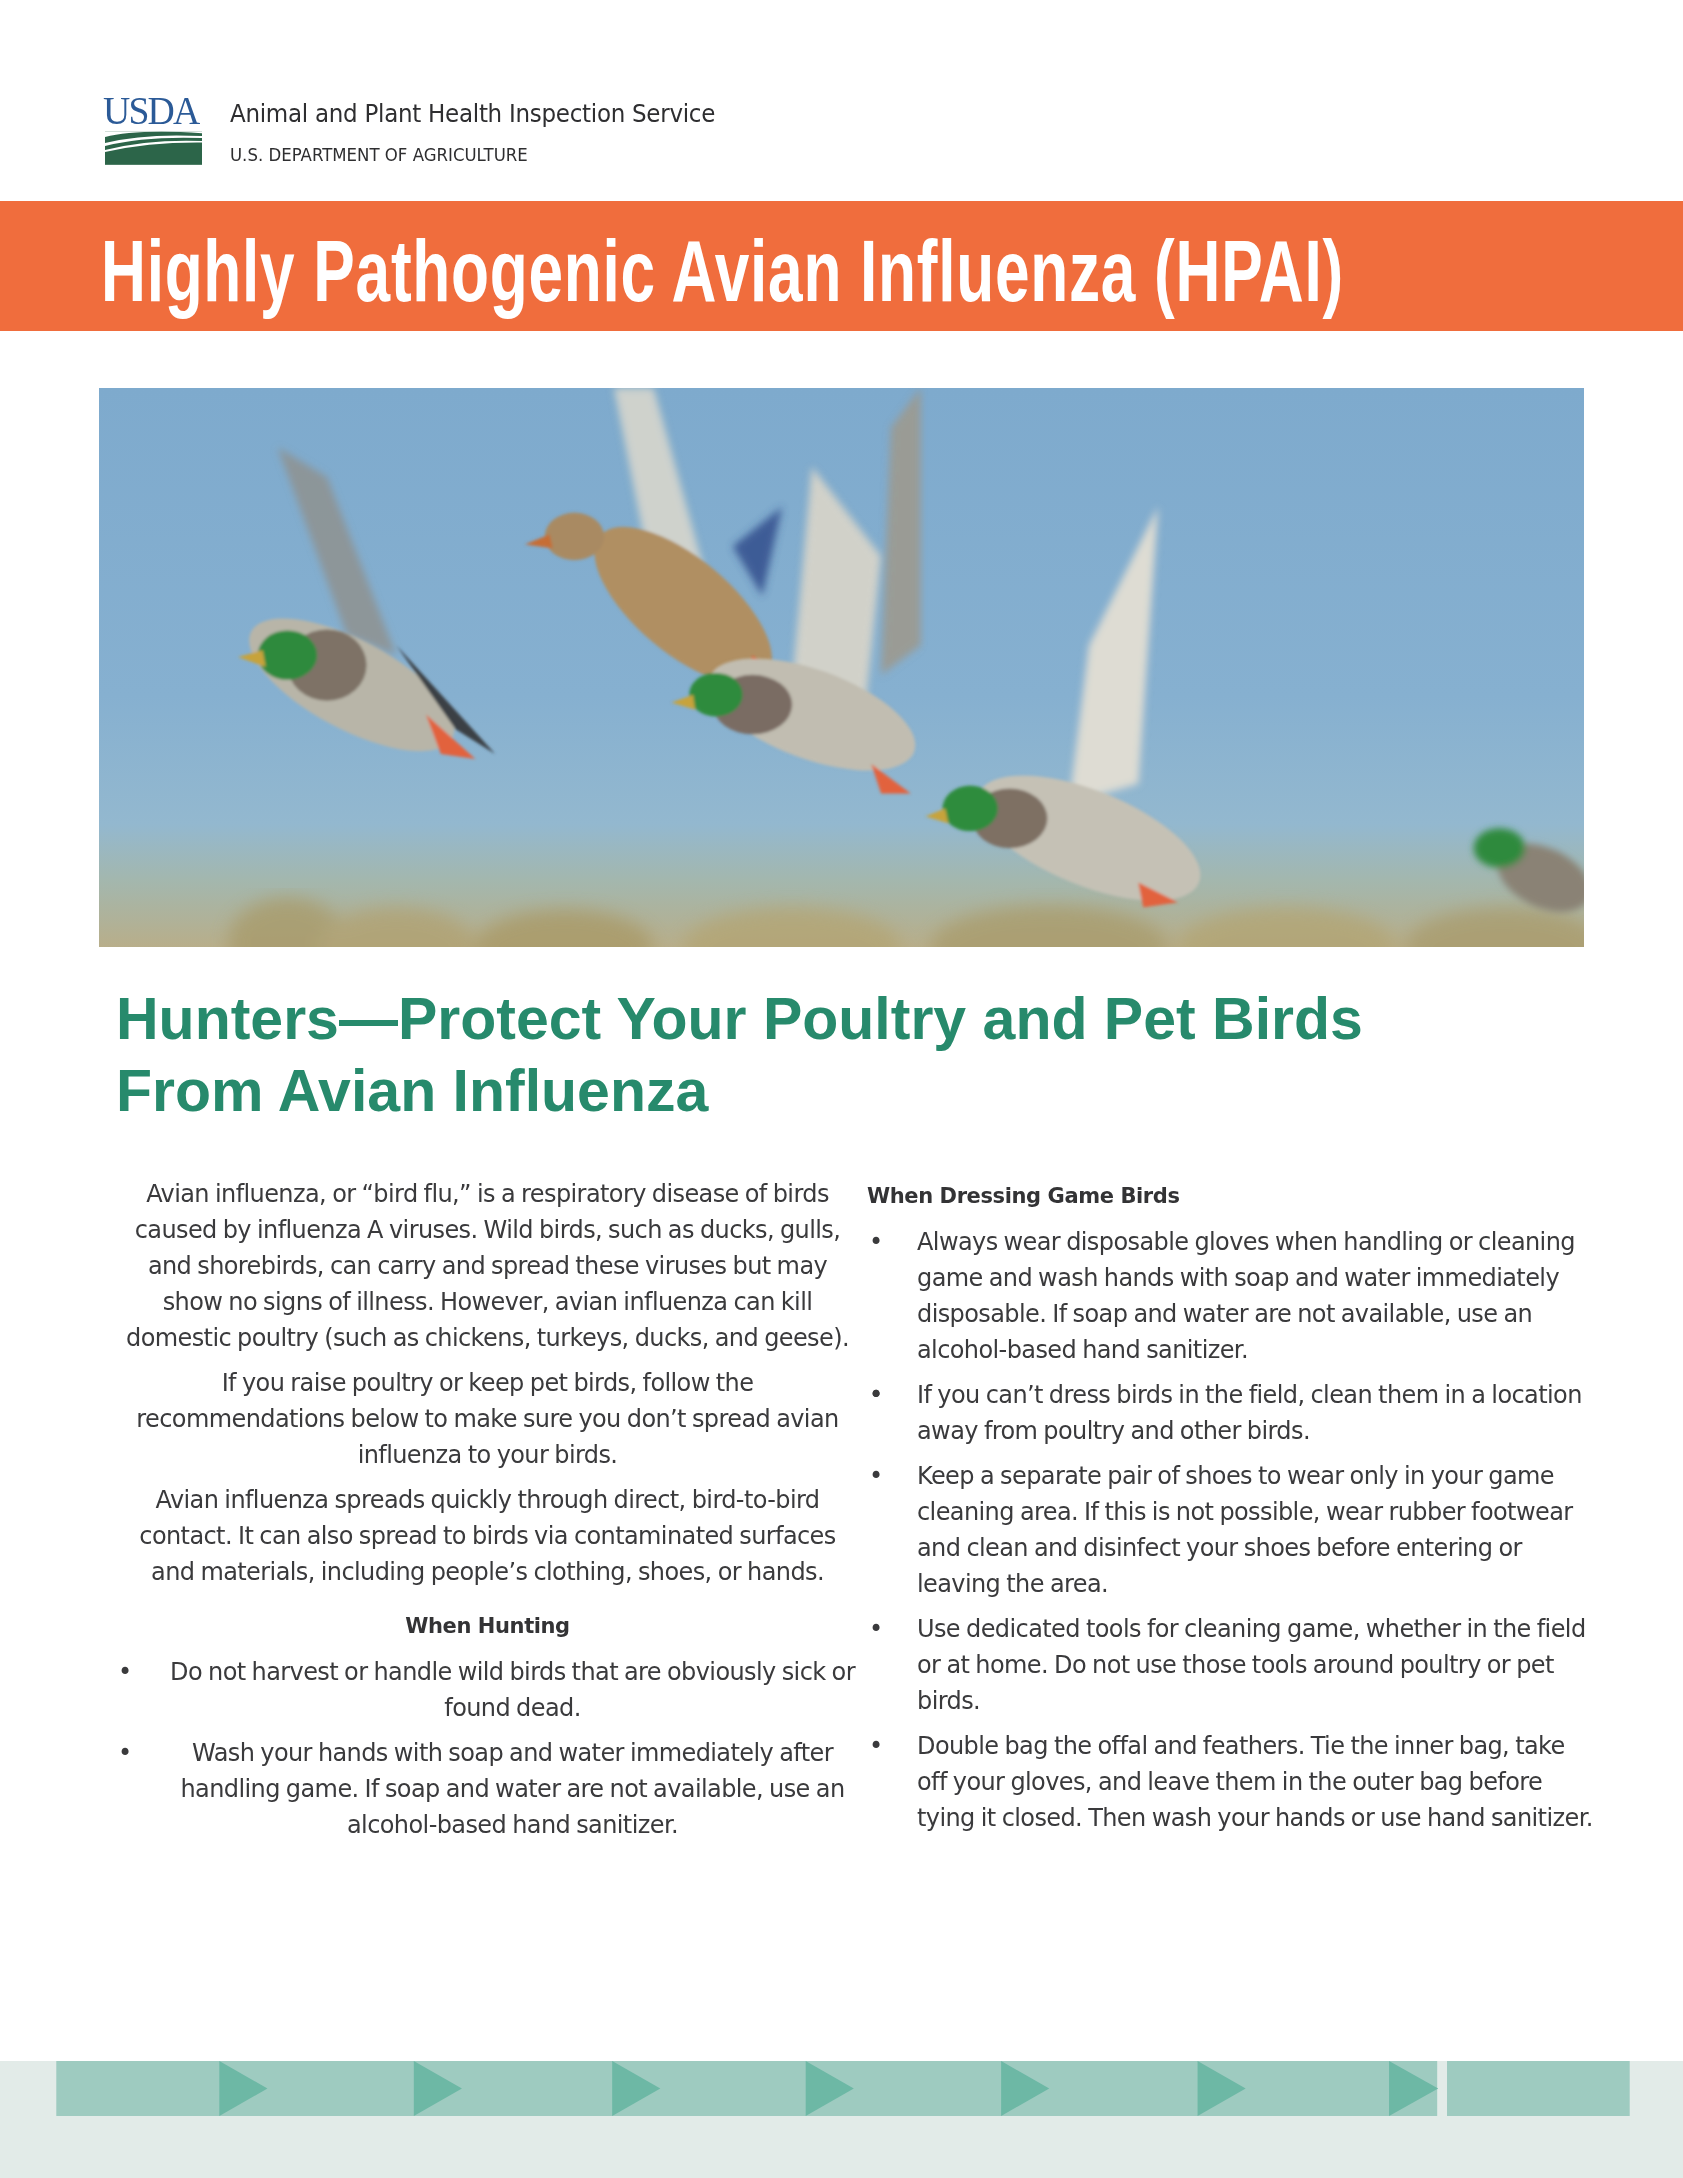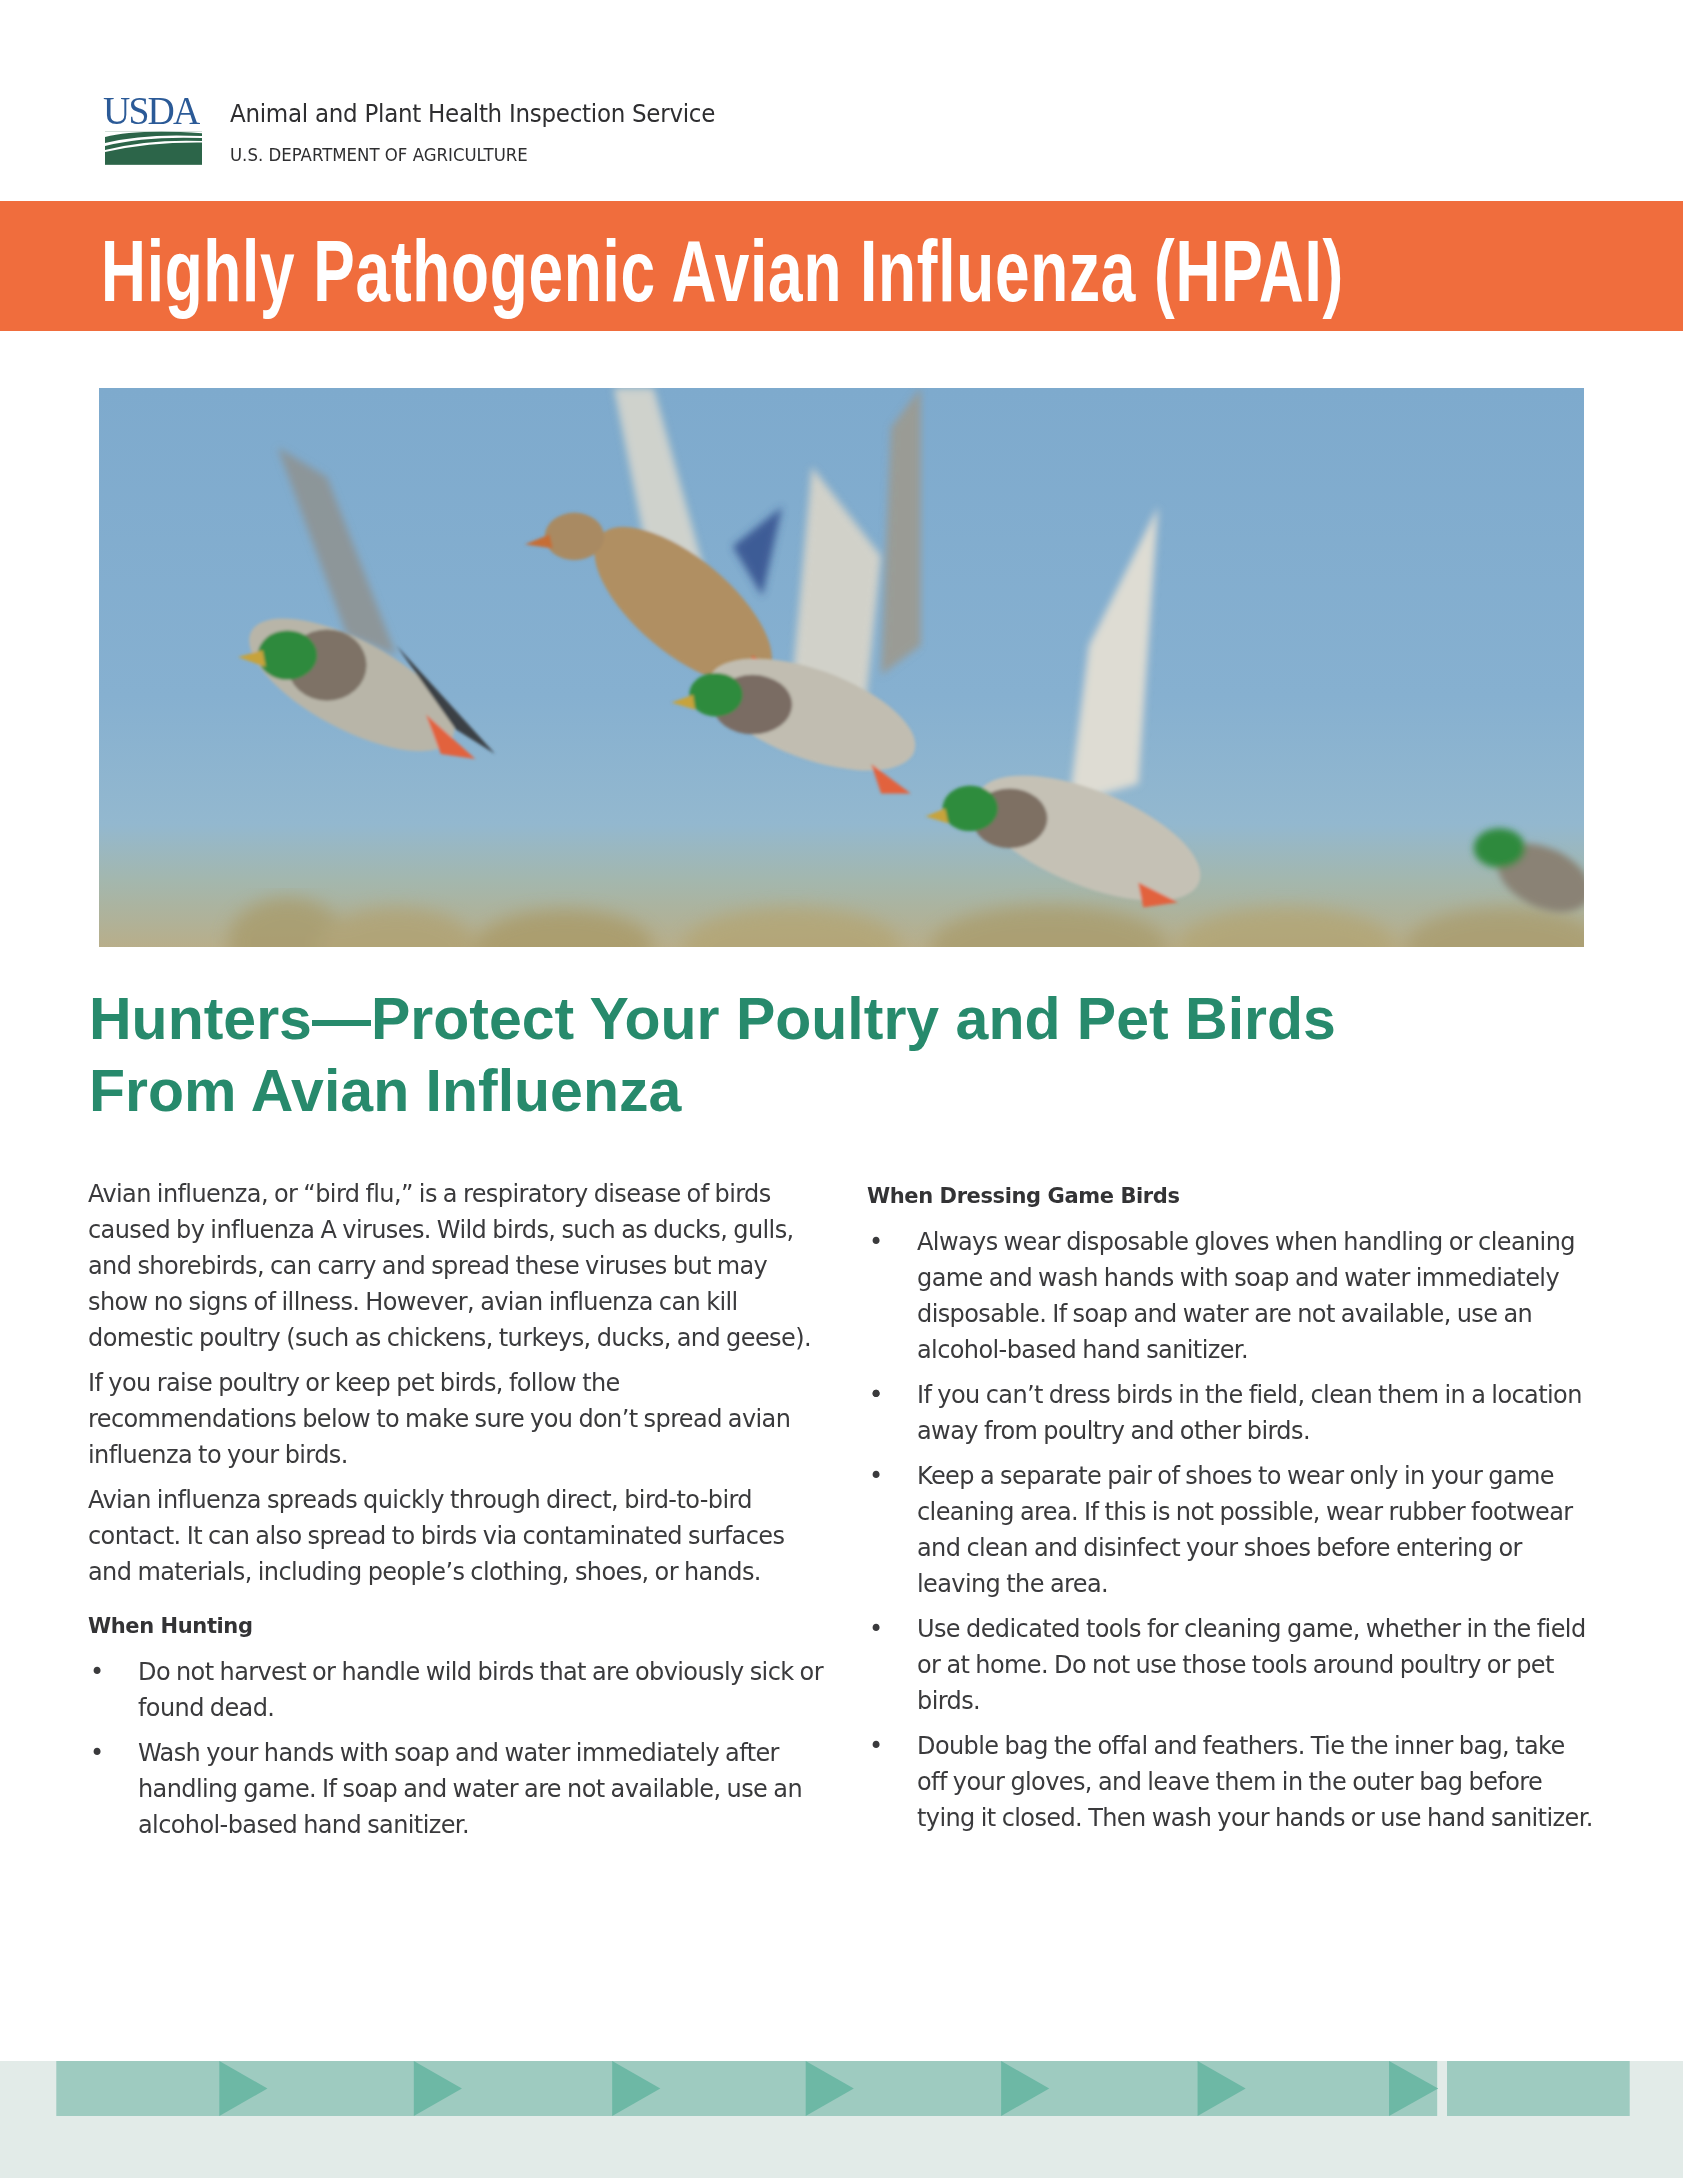--- a/index.html
+++ b/index.html
@@ -36,28 +36,28 @@
     font-size: 87px; line-height: 95px; color: #ffffff; white-space: nowrap;
     transform: scaleX(0.715); transform-origin: left top; letter-spacing: 1px;
   }
 
   
   #hero-photo { left: 99px; top: 388px; width: 1485px; height: 559px; overflow: hidden;
     background: linear-gradient(180deg, #7eaacd 0%, #86b0d0 55%, #93b8cf 78%, #a3b7ae 88%, #b8ae8a 100%); }
 
   
   #main-heading {
-    left: 89px; top: 983px; width: 1436px;
+    left: 116px; top: 983px; width: 1436px;
     font-family: "Liberation Sans", sans-serif; font-weight: bold;
     font-size: 59px; line-height: 72px; color: #278a6c;
   }
 
   
   .col { position: absolute; top: 1176px; font-family: "DejaVu Sans", sans-serif; font-size: 24px; line-height: 36px; color: #3a3a3c; }
-  #col-left { left: 88px; width: 743px; }
+  #col-left { left: 116px; width: 743px; text-align: center; }
   #col-right { left: 867px; width: 733px; }
   .para { margin: 0 0 9px 0; transform-origin: left top; letter-spacing: -0.6px; word-spacing: -1px; }
   .sub-heading { font-weight: bold; font-size: 21px; line-height: 40px; margin: 0 0 8px 0; color: #333335; letter-spacing: -0.4px; }
   ul.bullets { list-style: none; margin: 0; padding: 0; }
   ul.bullets li { position: relative; padding-left: 50px; margin: 0 0 9px 0; letter-spacing: -0.6px; word-spacing: -1px; }
   ul.bullets li .dot { position: absolute; left: 2px; top: 0; }
   #col-left .sub-heading { margin-top: 16px; }
 
   
   #footer-bg { left: 0; top: 2061px; width: 1683px; height: 117px; background: #e2ebe8; }

